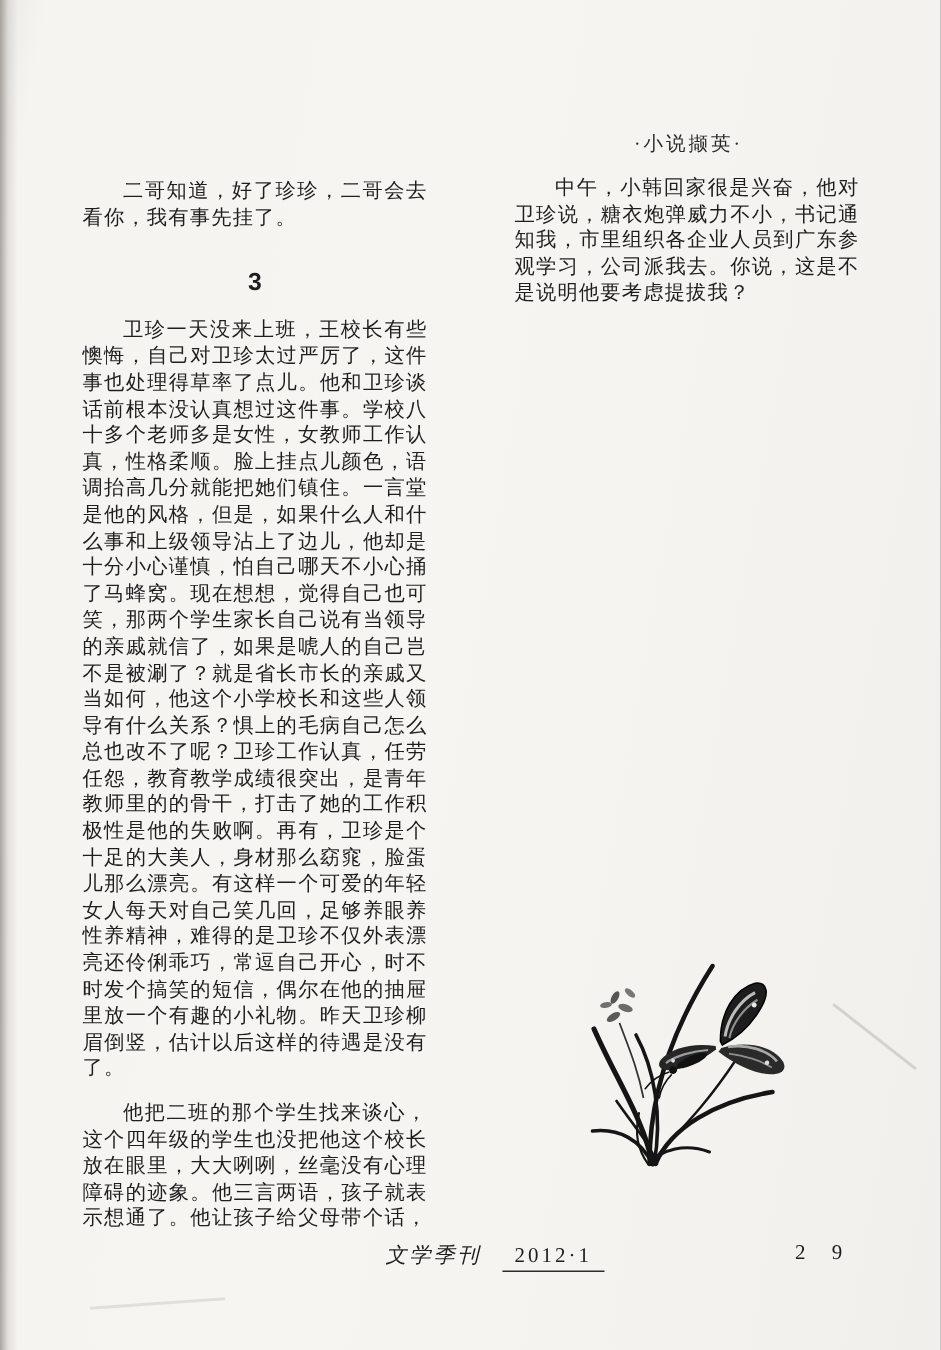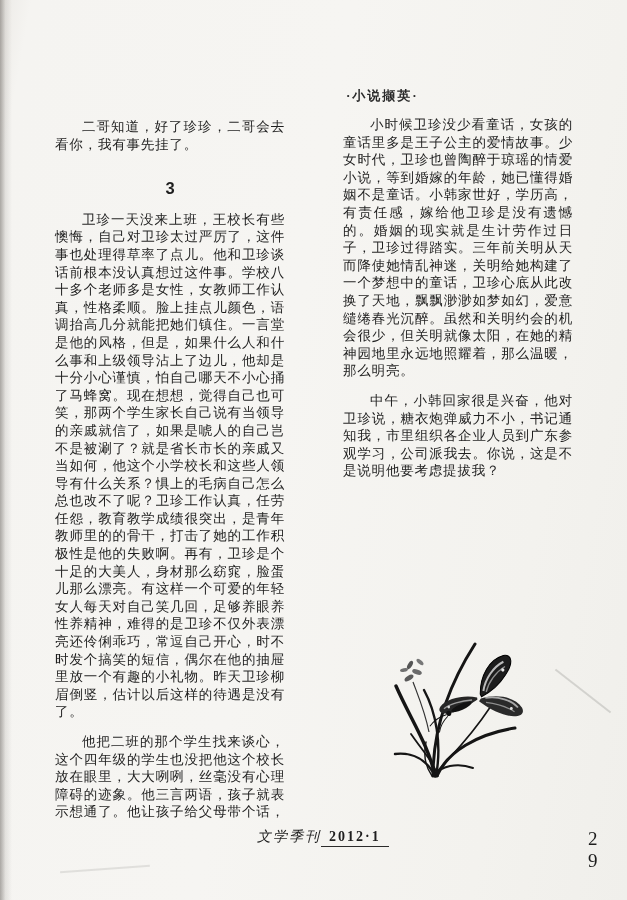--- a/index.html
+++ b/index.html
@@ -22,22 +22,22 @@
   }
   .scan-streak-1 {
     position: absolute; left: 548px; top: 690px; width: 70px; height: 2px;
     background: rgba(120,118,114,.25); transform: rotate(38deg);
   }
   .scan-streak-2 {
     position: absolute; left: 60px; top: 868px; width: 90px; height: 2px;
     background: rgba(130,128,124,.18); transform: rotate(-4deg);
   }
   .col-header {
-    position: absolute; top: 87px; left: 346px; width: 250px;
-    text-align: left; font-size: 13px; letter-spacing: 2px; color: #2a2a2a; font-weight: bold;
+    position: absolute; top: 87px; left: 334px; width: 250px;
+    text-align: center; font-size: 13px; letter-spacing: 2px; color: #2a2a2a;
   }
   .col {
     position: absolute; width: 254px;
     font-size: 13.5px; line-height: 17.6px;
     text-align: justify; text-justify: inter-character;
     word-break: break-all; letter-spacing: 0.8px;
     color: #1e1e1e;
   }
   .col-left  { left: 43px;  top: 106px; height: 716px; overflow: hidden; }
   .col-right { left: 331px; top: 104px; height: 492px; overflow: hidden; }
@@ -50,46 +50,45 @@
   .illustration {
     position: absolute; left: 383px; top: 636px; width: 150px; height: 150px;
   }
   .footer {
     position: absolute; top: 828px; left: 0; width: 627px; height: 22px;
     font-size: 14px; color: #1e1e1e;
   }
   .footer-center { position: absolute; left: 257px; top: 0; white-space: nowrap; }
   .journal-name { letter-spacing: 2px; font-style: italic; margin-top: 32px; }
   .issue-number {
-    display: inline-block; margin-left: 0; padding: 0 8px 1px 8px;
+    display: inline-block; margin-left: 14px; padding: 0 8px 1px 8px;
     border-bottom: 1.5px solid #2b2b2b; letter-spacing: 2px;
-    font-family: "Liberation Serif", serif; font-weight: bold;
+    font-family: "Liberation Serif", serif; font-weight: normal;
   }
-  .page-number { position: absolute; left: 588px; top: 0; letter-spacing: 7px; font-size: 19px; }
+  .page-number { position: absolute; left: 530px; top: 0; letter-spacing: 7px; font-size: 14px; }
 </style>
 </head>
 <body>
 
 <div class="page">
 
   <div class="scan-shadow-left"></div>
   <div class="scan-streak-1"></div>
   <div class="scan-streak-2"></div>
 
   <div class="col-header">·小说撷英·</div>
 
   <div class="col col-left">
     <p>二哥知道，好了珍珍，二哥会去看你，我有事先挂了。</p>
     <div class="section-heading">3</div>
     <p>卫珍一天没来上班，王校长有些懊悔，自己对卫珍太过严厉了，这件事也处理得草率了点儿。他和卫珍谈话前根本没认真想过这件事。学校八十多个老师多是女性，女教师工作认真，性格柔顺。脸上挂点儿颜色，语调抬高几分就能把她们镇住。一言堂是他的风格，但是，如果什么人和什么事和上级领导沾上了边儿，他却是十分小心谨慎，怕自己哪天不小心捅了马蜂窝。现在想想，觉得自己也可笑，那两个学生家长自己说有当领导的亲戚就信了，如果是唬人的自己岂不是被涮了？就是省长市长的亲戚又当如何，他这个小学校长和这些人领导有什么关系？惧上的毛病自己怎么总也改不了呢？卫珍工作认真，任劳任怨，教育教学成绩很突出，是青年教师里的的骨干，打击了她的工作积极性是他的失败啊。再有，卫珍是个十足的大美人，身材那么窈窕，脸蛋儿那么漂亮。有这样一个可爱的年轻女人每天对自己笑几回，足够养眼养性养精神，难得的是卫珍不仅外表漂亮还伶俐乖巧，常逗自己开心，时不时发个搞笑的短信，偶尔在他的抽屉里放一个有趣的小礼物。昨天卫珍柳眉倒竖，估计以后这样的待遇是没有了。</p>
     <p>他把二班的那个学生找来谈心，这个四年级的学生也没把他这个校长放在眼里，大大咧咧，丝毫没有心理障碍的迹象。他三言两语，孩子就表示想通了。他让孩子给父母带个话，学校希望他们来沟通，孩子说，快过年了，父母的买卖很红火，没时间来学校，卫老师的事就让校长看着处理，他们不再过问了。校长更觉得对不起卫珍了，亲自给卫珍代课。</p>
   </div>
 
   <div class="col col-right">
-    <p>小时候卫珍没少看童话，女孩的童话里多是王子公主的爱情故事。少女时代，卫珍也曾陶醉于琼瑶的情爱小说，等到婚嫁的年龄，她已懂得婚姻不是童话。小韩家世好，学历高，有责任感，嫁给他卫珍是没有遗憾的。婚姻的现实就是生计劳作过日子，卫珍过得踏实。三年前关明从天而降使她情乱神迷，关明给她构建了一个梦想中的童话，卫珍心底从此改换了天地，飘飘渺渺如梦如幻，爱意缱绻春光沉醉。虽然和关明约会的机会很少，但关明就像太阳，在她的精神园地里永远地照耀着，那么温暖，那么明亮。</p>
     <p>中午，小韩回家很是兴奋，他对卫珍说，糖衣炮弹威力不小，书记通知我，市里组织各企业人员到广东参观学习，公司派我去。你说，这是不是说明他要考虑提拔我？</p>
   </div>
 
   <div class="illustration">
     <svg width="150" height="150" viewBox="0 0 150 150" xmlns="http://www.w3.org/2000/svg">
 
       <g stroke="#151515" fill="none" stroke-linecap="round">
         <path d="M52,140 C46,110 28,84 13,50" stroke-width="3.4"></path>
         <path d="M50,140 C50,104 60,58 92,8" stroke-width="3"></path>
         <path d="M54,140 C64,116 94,98 132,92" stroke-width="3"></path>

